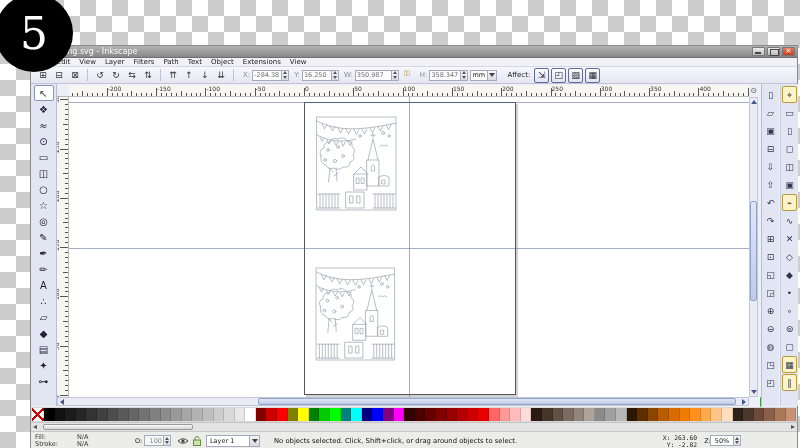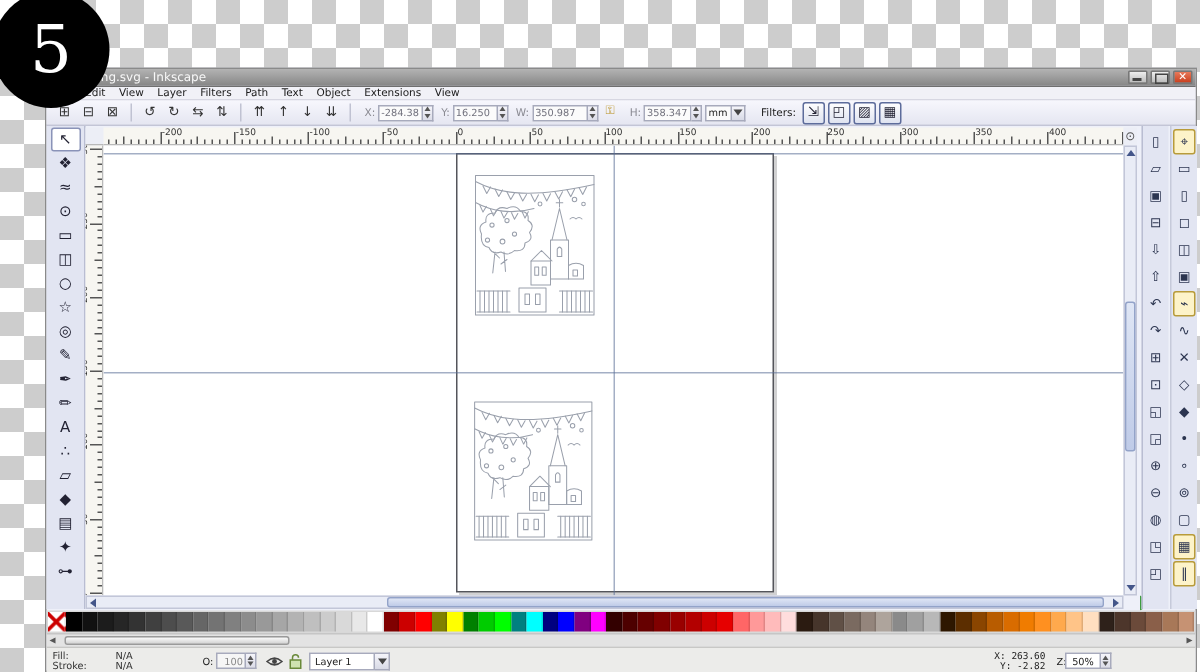--- a/index.html
+++ b/index.html
@@ -240,21 +240,21 @@
     <span class="spin">
         <i class="up"></i>
         <i class="dn"></i>
       </span>
     <span class="combo">
       <span class="fld" style="width:18px;color:#222">mm</span>
       <span class="combobtn">
           <i></i>
         </span>
     </span>
-    <span class="affectlab">Filters:</span>
+    <span class="affectlab">Affect:</span>
     <span id="affect-btns" style="display:flex">
         <span class="abtn">⇲</span>
         <span class="abtn">◰</span>
         <span class="abtn">▨</span>
         <span class="abtn">▦</span>
       </span>
   </div>
 
   <div class="tools" id="toolscol">
       <div class="tool pressed">↖</div>
@@ -677,20 +677,21 @@
     <svg class="mini-ico" style="left:160px" viewBox="0 0 12 12">
         <rect x="2.5" y="5" width="7" height="5.5" fill="#cfe3b0" stroke="#6a8a3a" stroke-width="1"></rect>
         <path d="M4 5 V3.5 a2 2 0 0 1 4 0" fill="none" stroke="#6a8a3a" stroke-width="1"></path>
       </svg>
     <span class="layersel">
       <span class="layerfld">Layer 1</span>
       <span class="layerbtn">
           <i></i>
         </span>
     </span>
+    <span class="statmsg">No objects selected. Click, Shift+click, or drag around objects to select.</span>
     <div class="coords">
       <div><span>X:</span> <span>263.60</span></div>
       <div><span>Y:</span> <span>-2.82</span></div>
     </div>
     <span class="zlab">Z:</span>
     <span class="zspin">
       <span class="zfld">50%</span>
       <span class="spin">
           <i class="up"></i>
           <i class="dn"></i>

